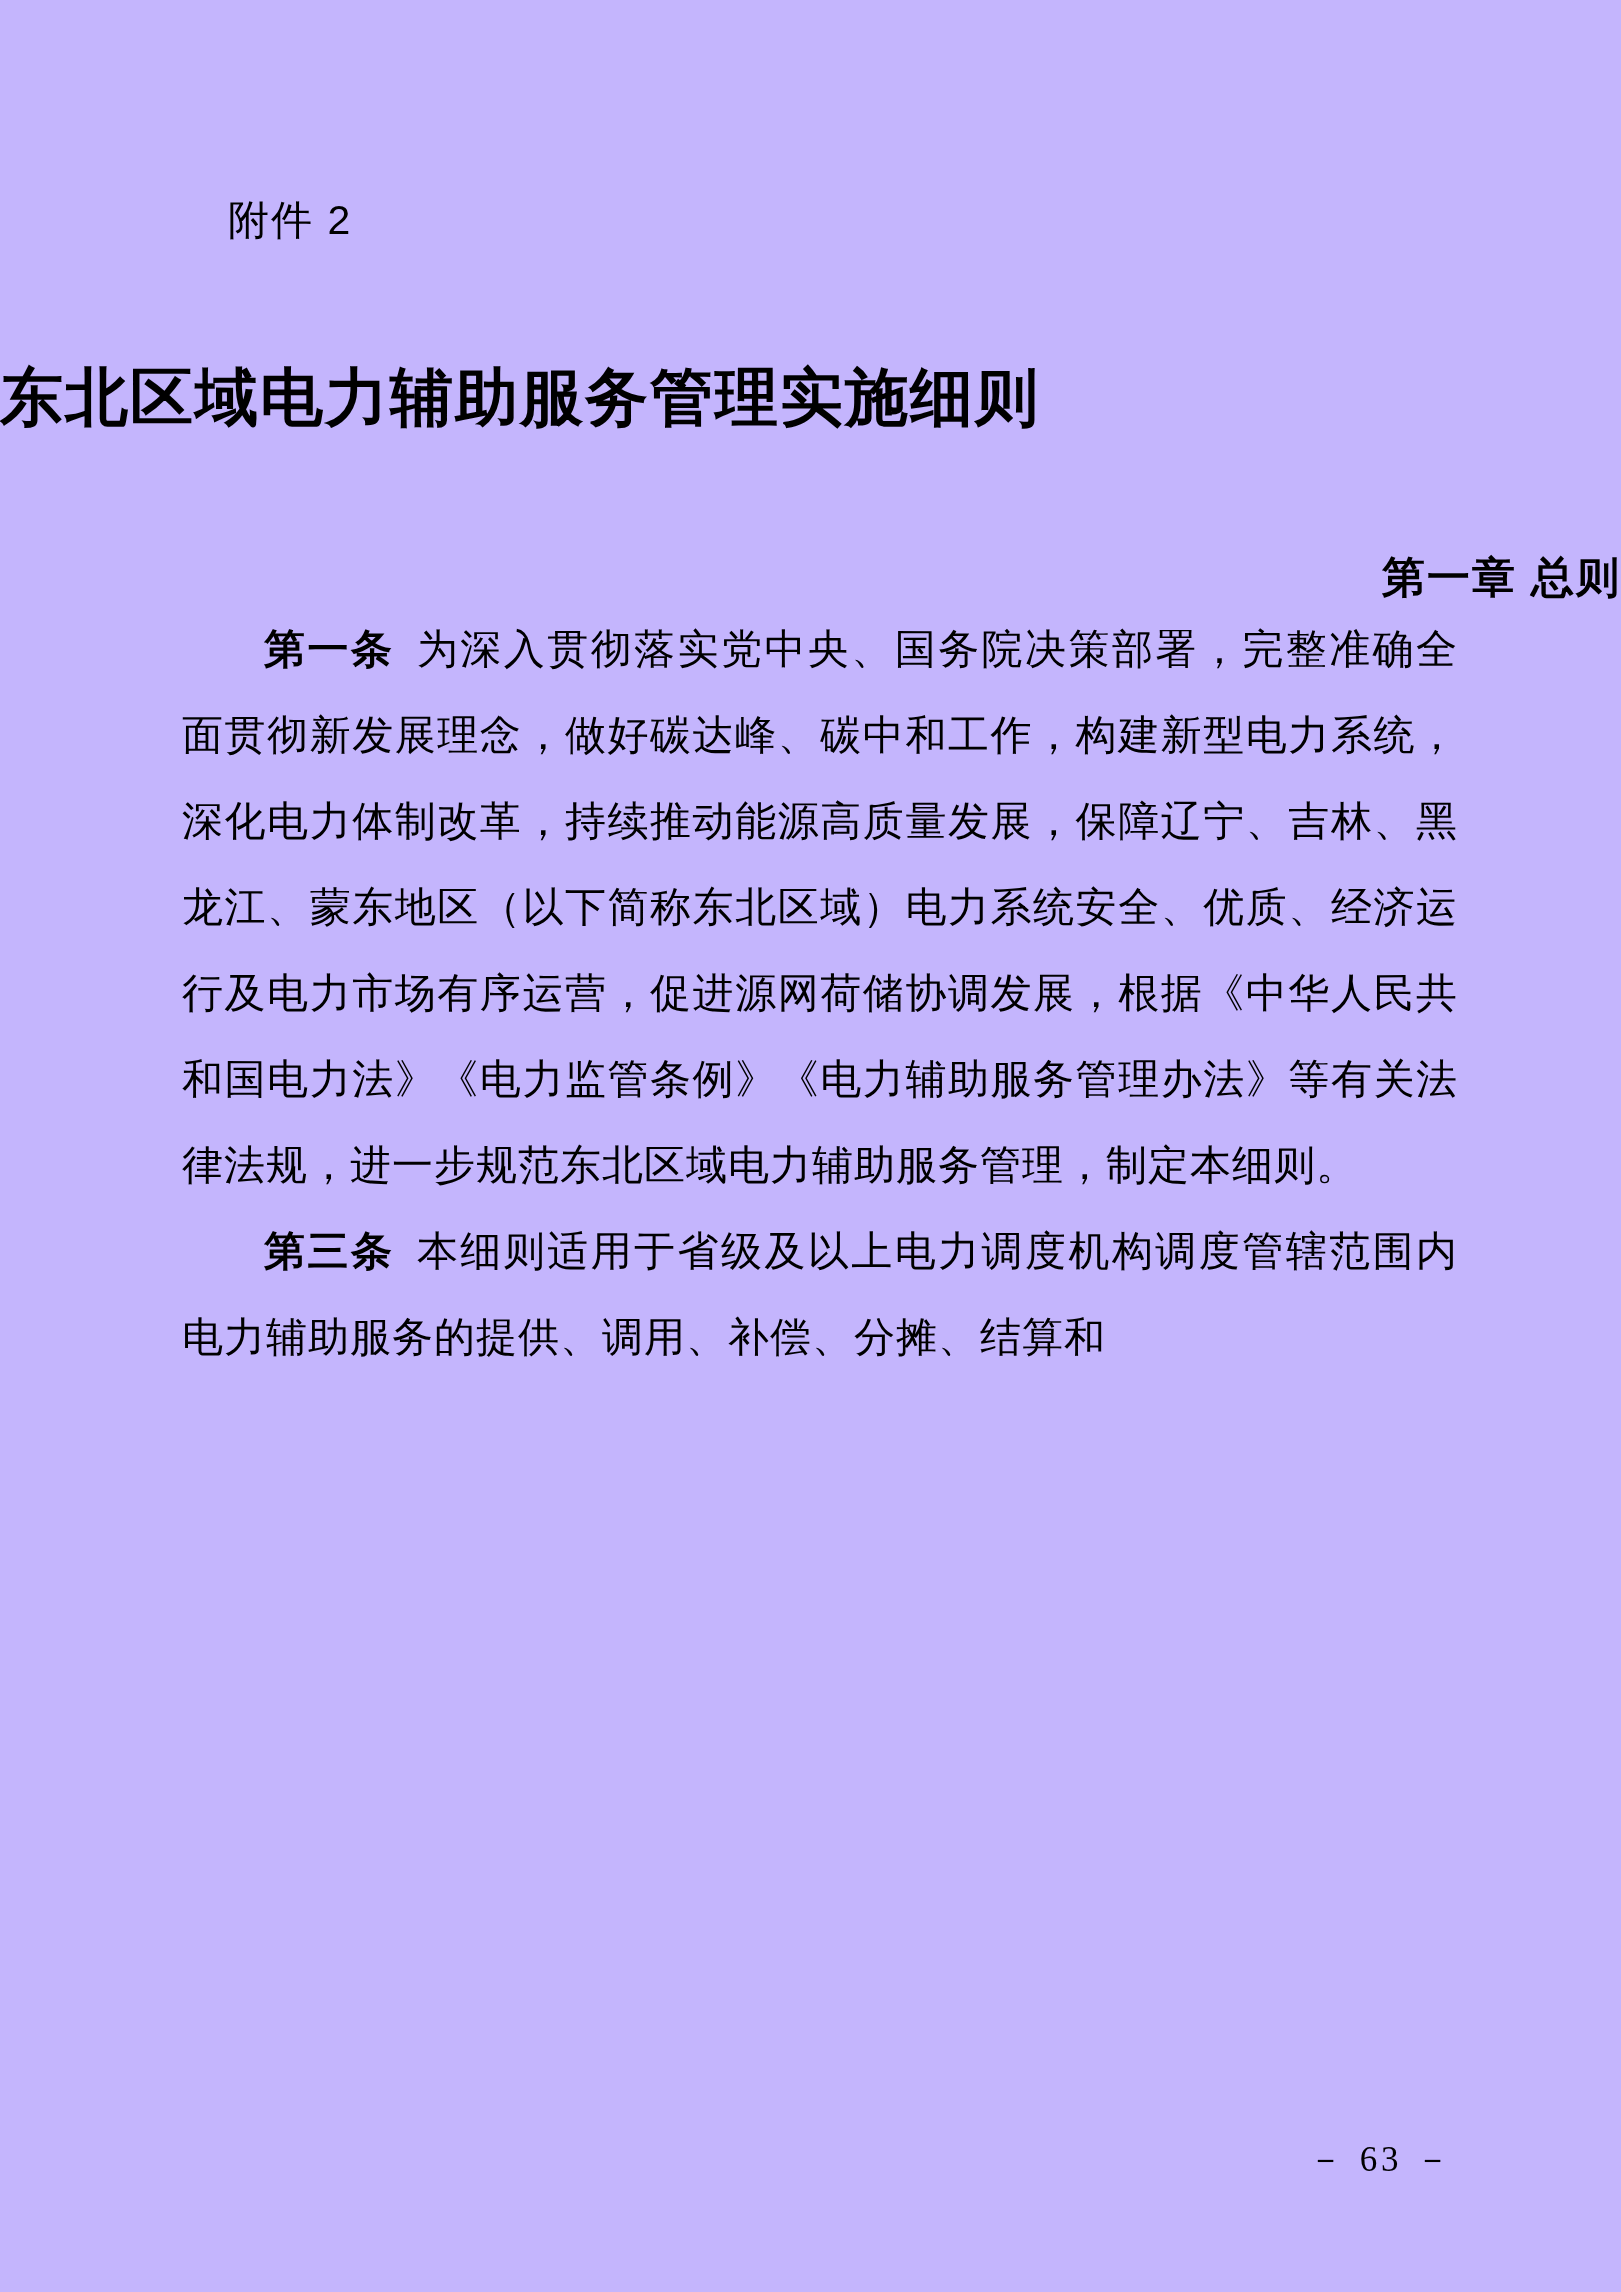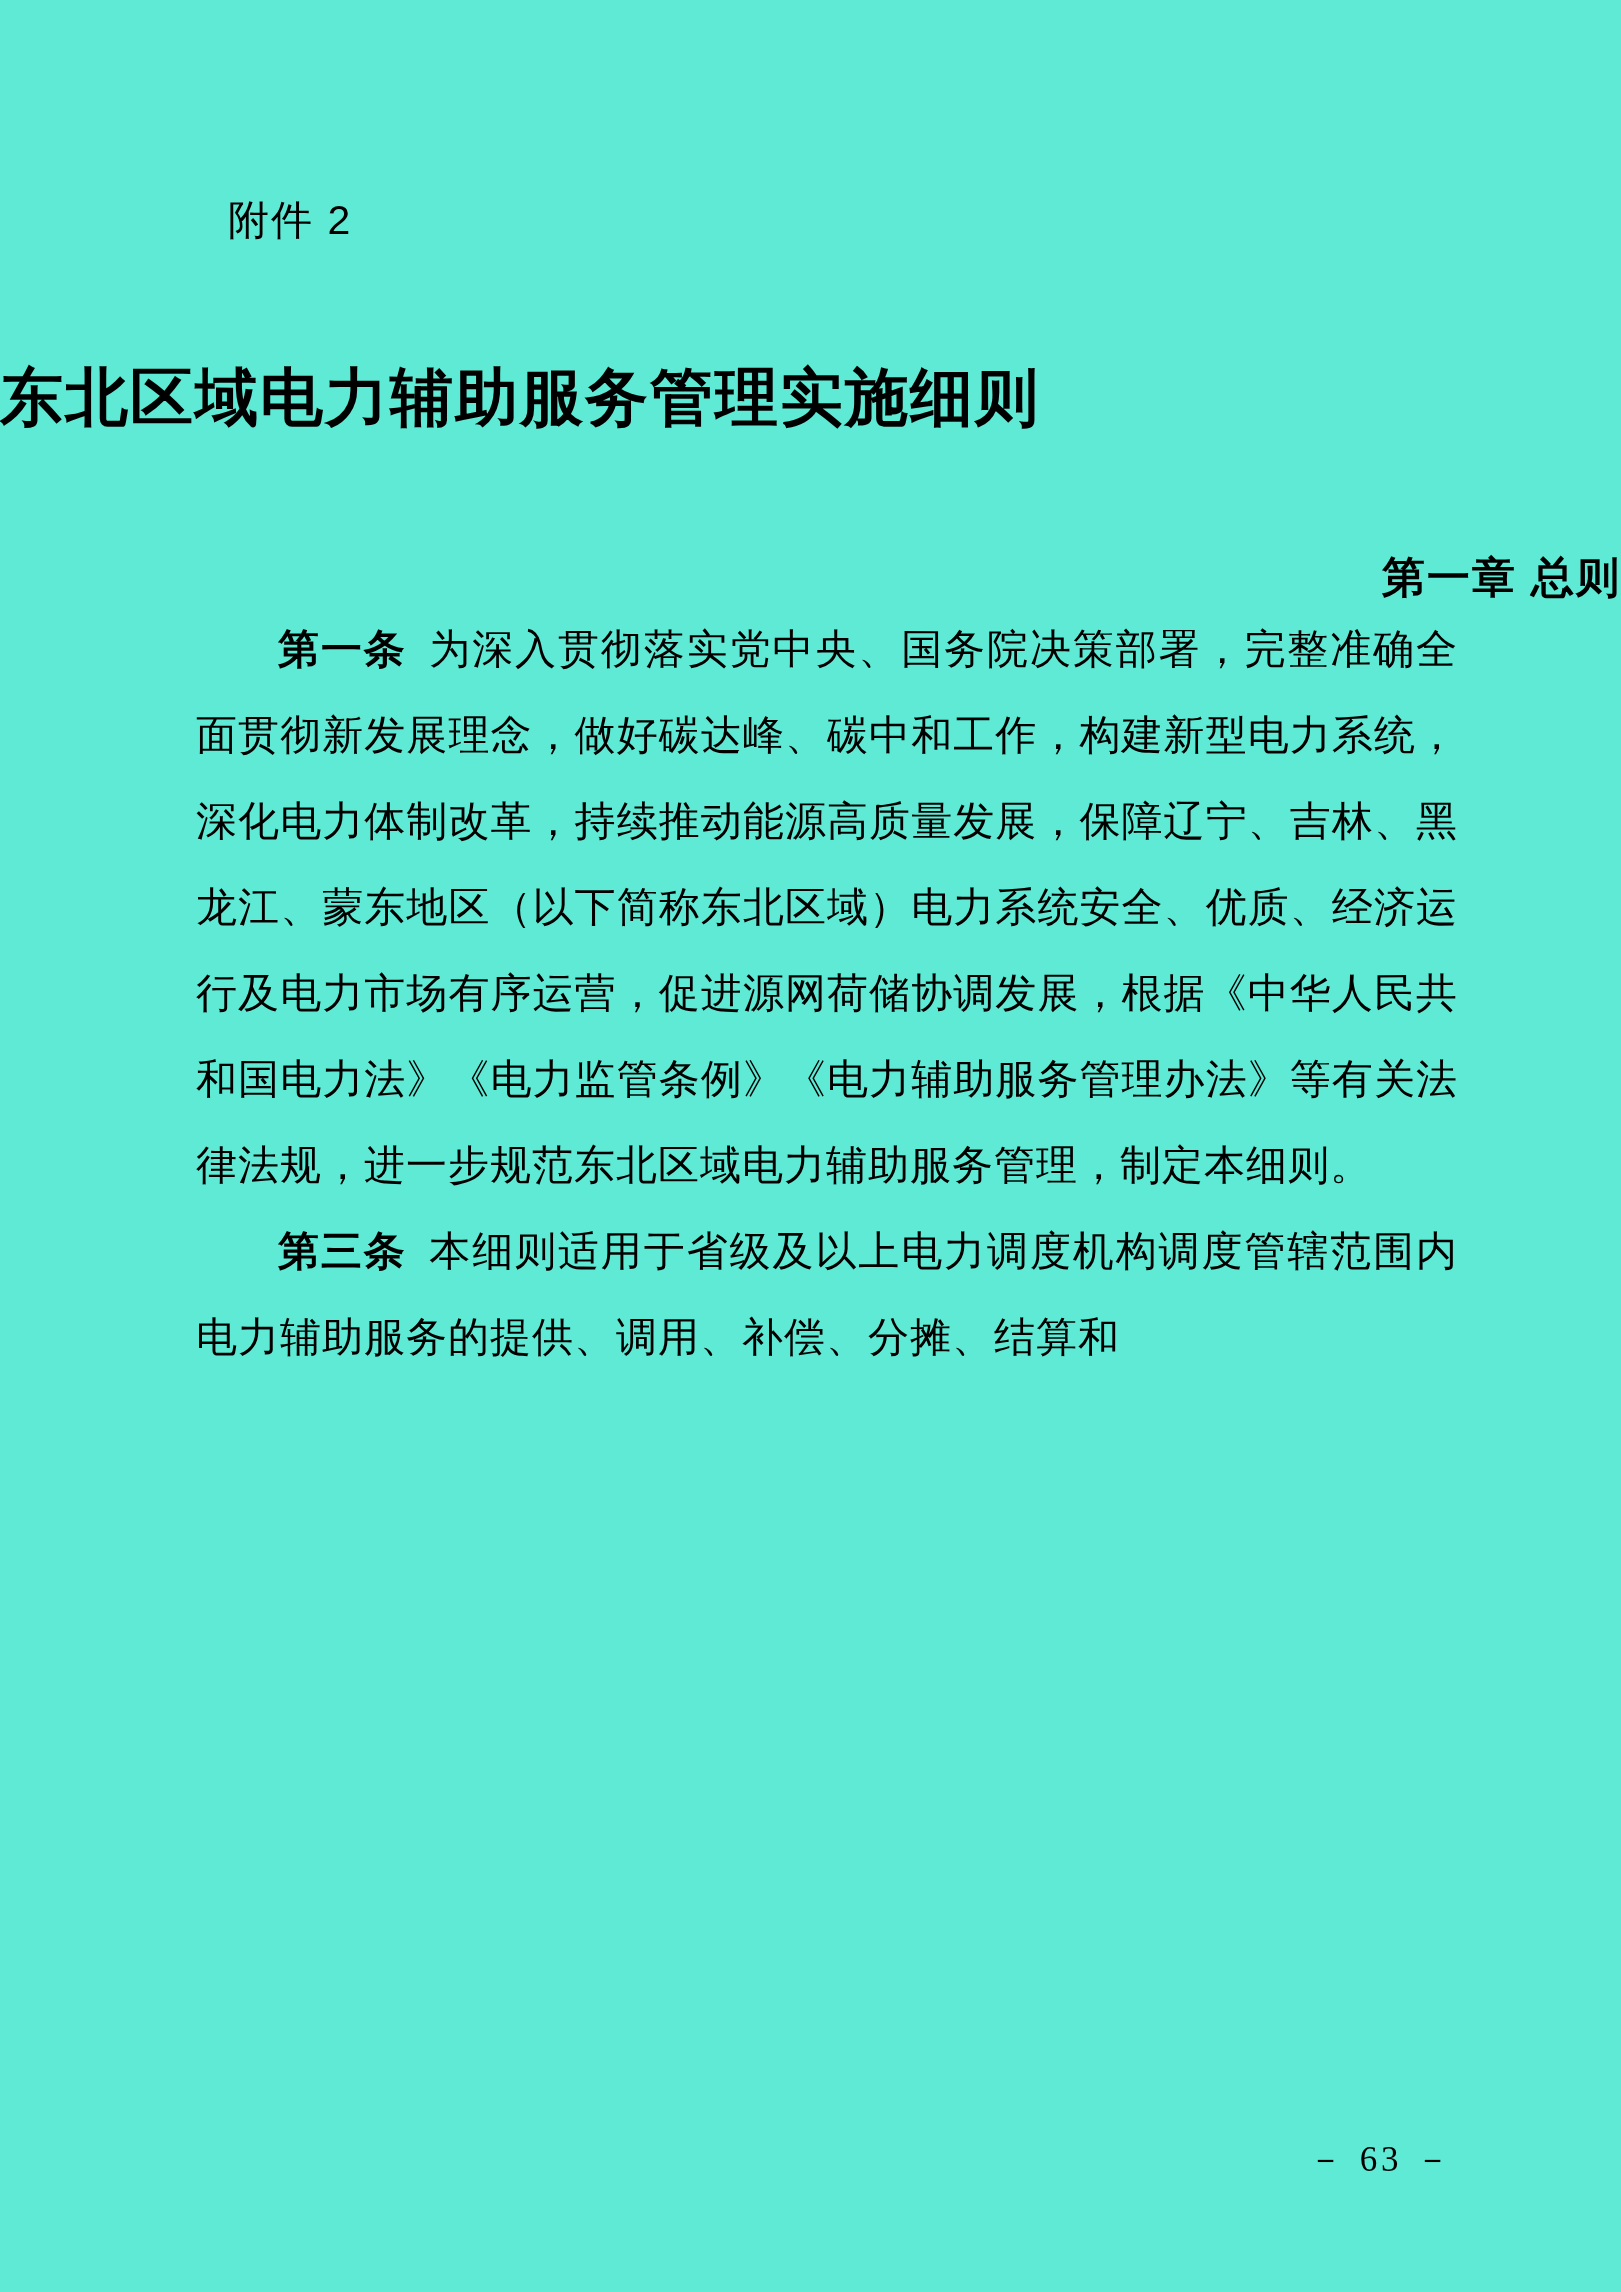--- a/index.html
+++ b/index.html
@@ -4,21 +4,21 @@
 <style>
   html, body {
     margin: 0;
     padding: 0;
     background: #ffffff;
   }
   .page {
     position: relative;
     width: 1621px;
     height: 2293px;
-    background: #5eead4;
+    background: #c4b5fd;
     overflow: hidden;
     font-family: "Liberation Serif", "DejaVu Serif", serif;
     color: #000000;
   }
   .attachment-label {
     position: absolute;
     left: 228px;
     top: 196px;
     font-size: 41px;
     line-height: 1.2;
@@ -43,21 +43,21 @@
     top: 549px;
     width: 100%;
     text-align: right;
     font-size: 43px;
     font-weight: bold;
     letter-spacing: 2px;
     font-family: "Liberation Sans", "DejaVu Sans", sans-serif;
   }
   .body-block {
     position: absolute;
-    left: 196px;
+    left: 182px;
     right: 163px;
     top: 606px;
     font-size: 41px;
     line-height: 86px;
     letter-spacing: 1px;
     text-align: justify;
     text-justify: inter-character;
   }
   .paragraph {
     margin: 0;

